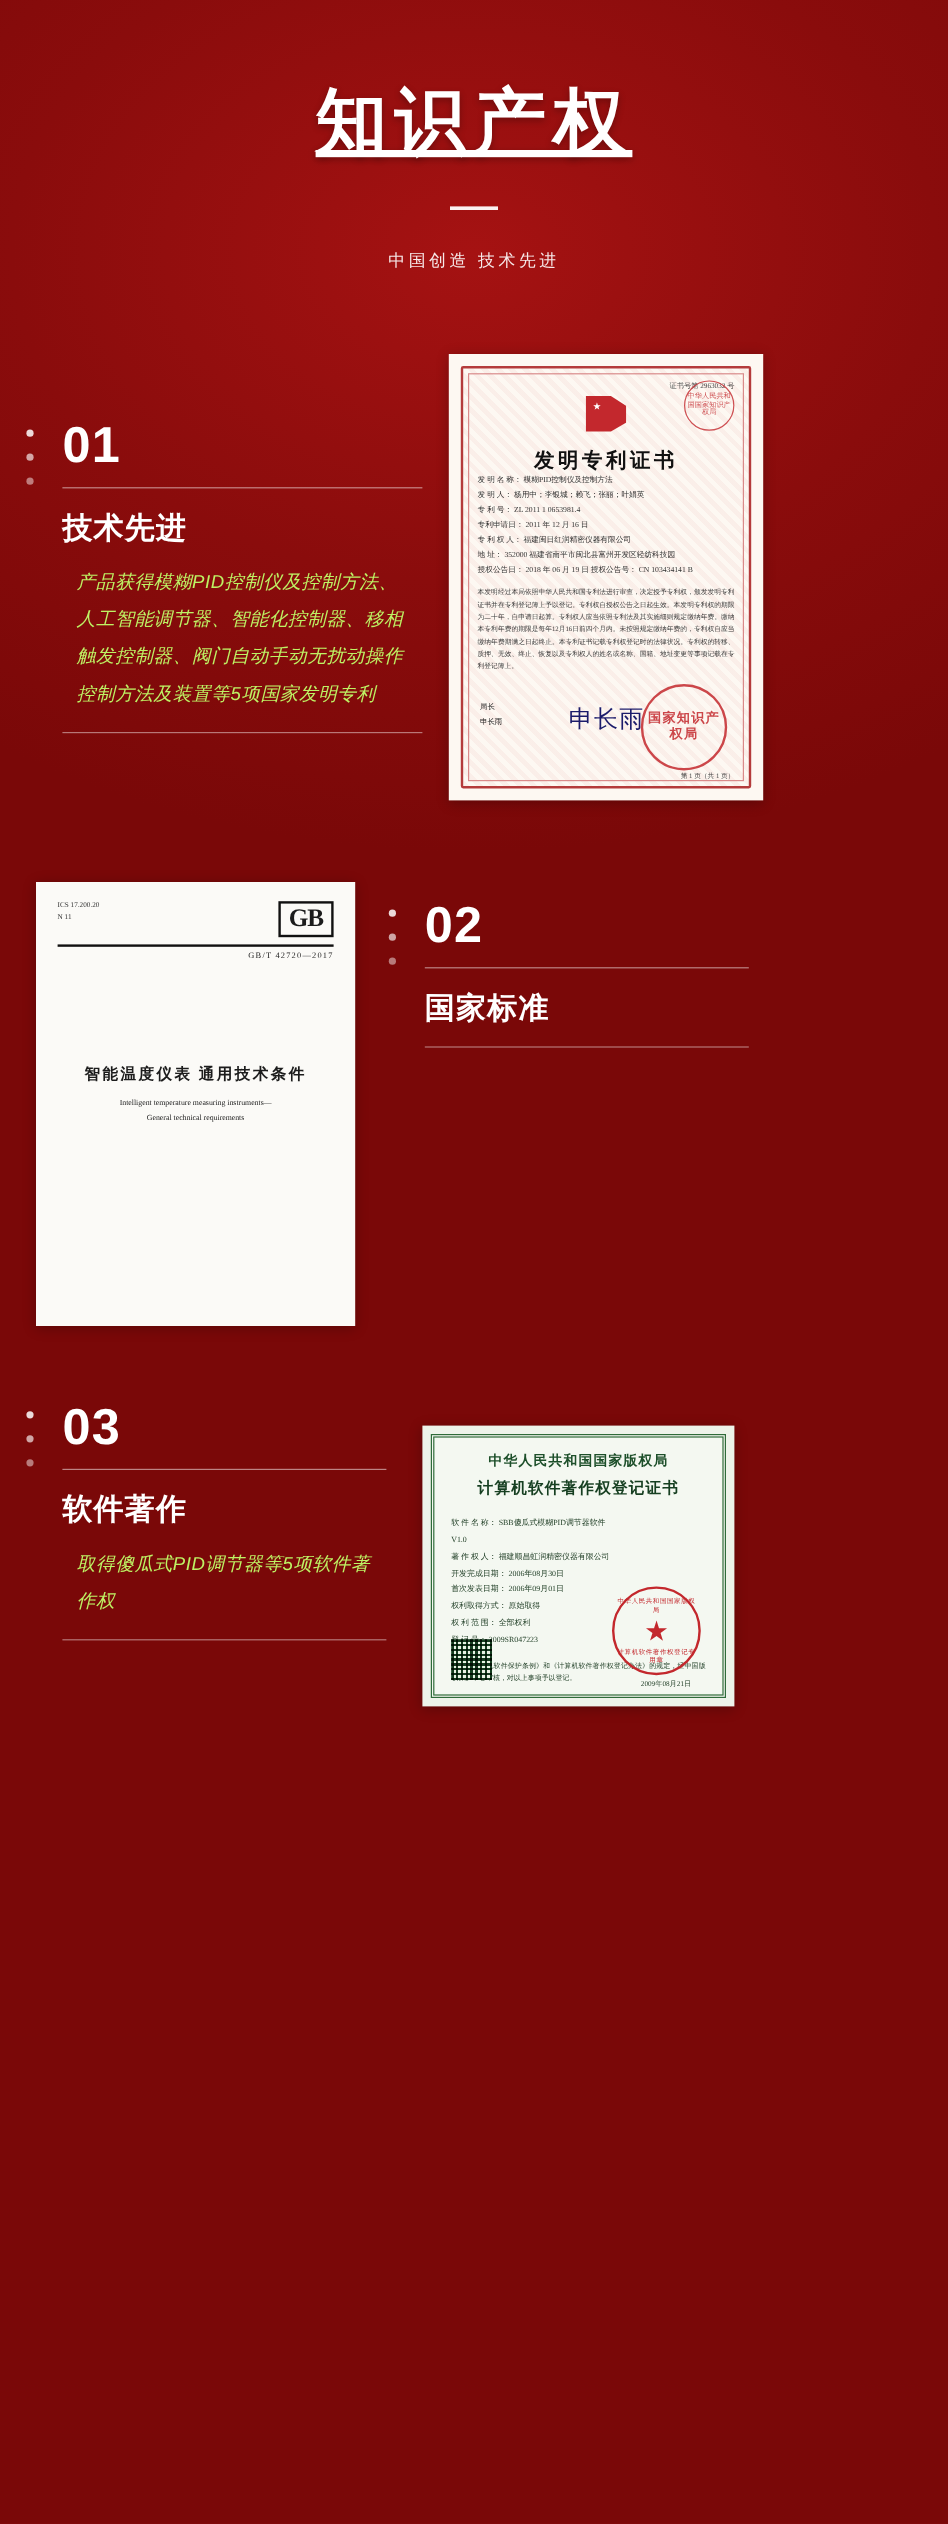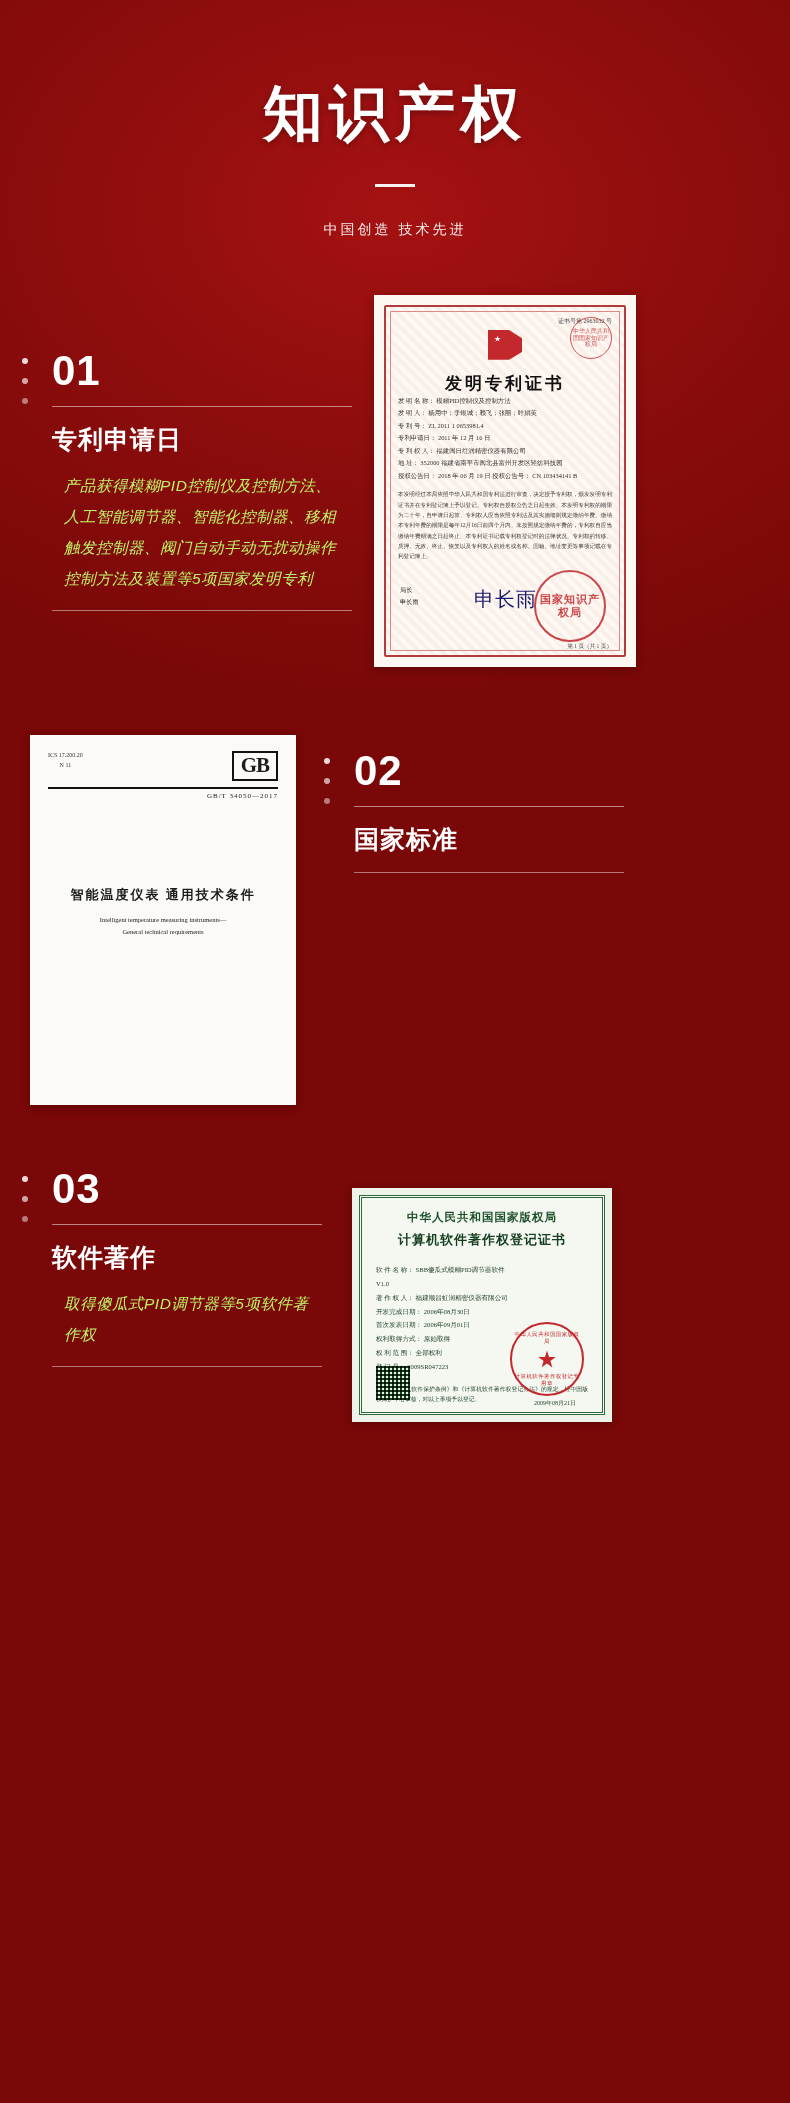--- a/index.html
+++ b/index.html
@@ -17,23 +17,24 @@
     position: relative;
   }
 
   
   .header { text-align: center; padding-top: 72px; }
   .title {
     font-size: 60px;
     font-weight: bold;
     letter-spacing: 6px;
     line-height: 1;
-    margin: 12px;
+    margin: 0;
     color: #ffffff;
     text-shadow: 0 2px 6px rgba(0,0,0,0.28);
+    text-decoration: underline;
   }
   .divider {
     width: 40px;
     height: 3px;
     background: #ffffff;
     margin: 40px auto 34px auto;
     opacity: 0.95;
   }
   .subtitle {
     font-size: 14px;
@@ -195,21 +196,21 @@
   .cp-foot { position: absolute; right: 12px; bottom: 4px; font-size: 5.6px; color: #444; }
 
   
   .cert-gb {
     width: 266px;
     height: 370px;
     padding: 16px 18px;
     background: #fbfaf7;
     color: #1c1c1c;
   }
-  .gb-top { display: flex; justify-content: space-between; align-items: flex-start; text-align: center; }
+  .gb-top { display: flex; justify-content: space-between; align-items: flex-start; }
   .gb-code { font-size: 6px; line-height: 1.6; color: #333; }
   .gb-logo {
     border: 2px solid #111;
     font-family: "Liberation Serif", serif;
     font-weight: bold;
     font-size: 21px;
     letter-spacing: -1px;
     padding: 0 7px 2px 7px;
     line-height: 1.15;
   }
@@ -281,21 +282,21 @@
 <div class="section" style="top:350px;">
   <div class="sec-row">
     <div class="text-col" style="width:330px; margin-left:22px; padding-left:30px;">
       <div class="dots">
           <i></i>
           <i></i>
           <i></i>
         </div>
       <p class="num">01</p>
       <div class="rule"></div>
-      <p class="sec-title">专利申请日</p>
+      <p class="sec-title">技术先进</p>
       <p class="sec-body">产品获得模糊PID控制仪及控制方法、人工智能调节器、智能化控制器、移相触发控制器、阀门自动手动无扰动操作控制方法及装置等5项国家发明专利</p>
       <div class="rule-bottom"></div>
     </div>
 
     <div style="margin-left:22px; margin-top:-55px;">
       <div class="cert cert-patent">
         <div class="frame">
           <div class="cp-top">证书号第 2963032 号</div>
           <div class="cp-logo">
             <div class="sh"></div>
@@ -335,21 +336,21 @@
 <div class="section" style="top:735px;">
   <div class="sec-row">
     <div style="margin-left:30px;">
       <div class="cert cert-gb">
         <div class="gb-top">
           <div class="gb-code" style="white-space:pre-line;">ICS 17.200.20
 N 11</div>
           <div class="gb-logo">GB</div>
         </div>
         <div class="gb-hr"></div>
-        <div class="gb-std">GB/T 34050—2017</div>
+        <div class="gb-std">GB/T 42720—2017</div>
         <div class="gb-mid">
           <div class="gb-name">智能温度仪表   通用技术条件</div>
           <div class="gb-en" style="white-space:pre-line;">Intelligent temperature measuring instruments—
 General technical requirements</div>
         </div>
 
       </div>
     </div>
 
     <div class="text-col" style="width:300px; margin-left:28px; padding-left:30px; margin-top:15px;">

